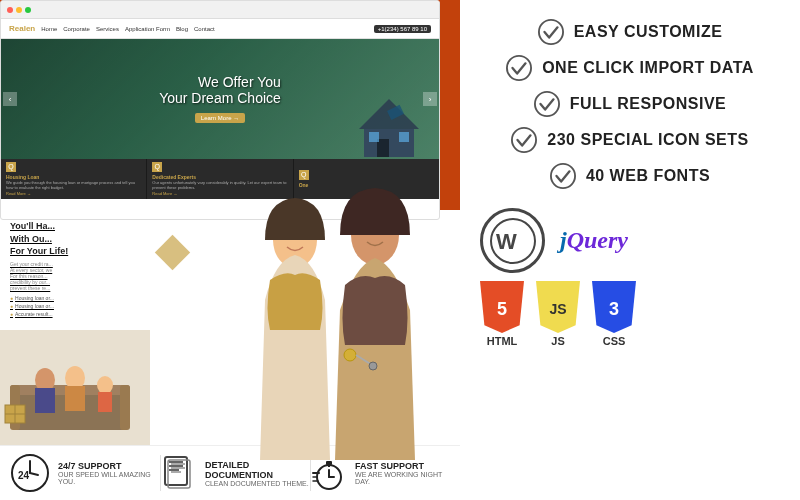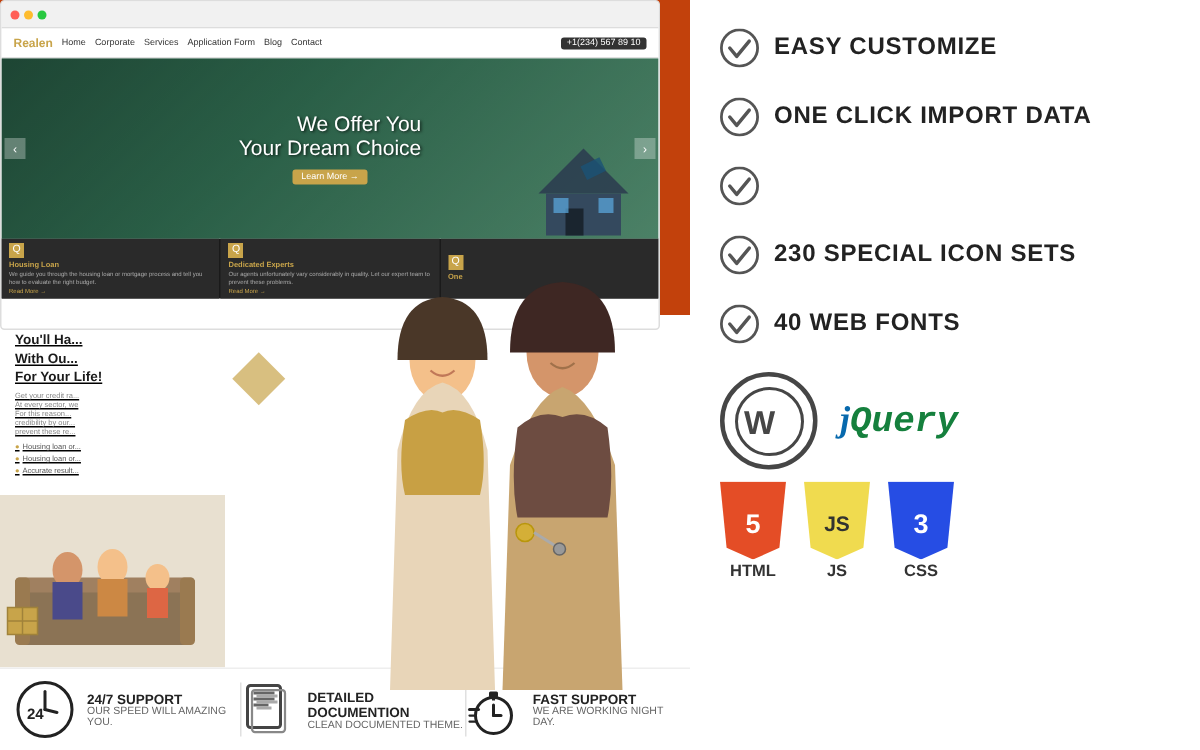--- a/index.html
+++ b/index.html
@@ -238,22 +238,23 @@
       background: #fff;
       padding: 15px 20px;
       display: flex;
       flex-direction: column;
       justify-content: flex-start;
     }
 
     .feature-list {
       display: flex;
       flex-direction: column;
-      gap: 12px;
+      gap: 2px;
       margin-bottom: 10px;
+      align-items: center;
     }
     .feature-item {
       display: flex;
       align-items: center;
       gap: 10px;
       padding: 4px 0;
     }
     .check-icon {
       width: 26px;
       height: 26px;
@@ -563,20 +564,21 @@
         <polyline points="7,14 12,20 21,9" fill="none" stroke="#555" stroke-width="2.5" stroke-linecap="round" stroke-linejoin="round"></polyline>
       </svg>
       <span class="feature-label">ONE CLICK IMPORT DATA</span>
     </div>
 
     <div class="feature-item">
       <svg class="check-icon" viewBox="0 0 28 28">
         <circle cx="14" cy="14" r="13" fill="none" stroke="#555" stroke-width="2"></circle>
         <polyline points="7,14 12,20 21,9" fill="none" stroke="#555" stroke-width="2.5" stroke-linecap="round" stroke-linejoin="round"></polyline>
       </svg>
+      <span class="feature-label">FULL RESPONSIVE</span>
     </div>
 
     <div class="feature-item">
       <svg class="check-icon" viewBox="0 0 28 28">
         <circle cx="14" cy="14" r="13" fill="none" stroke="#555" stroke-width="2"></circle>
         <polyline points="7,14 12,20 21,9" fill="none" stroke="#555" stroke-width="2.5" stroke-linecap="round" stroke-linejoin="round"></polyline>
       </svg>
       <span class="feature-label">230 SPECIAL ICON SETS</span>
     </div>
 
@@ -597,21 +599,21 @@
         <svg width="50" height="50" viewBox="0 0 50 50">
           <circle cx="25" cy="25" r="22" fill="none" stroke="#464646" stroke-width="2"></circle>
 
           <text x="8" y="33" font-size="22" font-weight="bold" fill="#464646" font-family="Arial">W</text>
         </svg>
       </div>
 
 
       <div>
         <span style="font-size:24px; color:#0769ad; font-family:Georgia,serif; font-style:italic; font-weight:bold;">
-          <span style="color:#0769ad;">j</span><span style="color:#15803d;font-family:Liberation Mono, monospace;">Query</span>
+          <span style="color:#0769ad;">j</span><span style="color:#6d28d9;">Query</span>
         </span>
       </div>
     </div>
 
     <div class="tech-row2" style="gap:12px; align-items:flex-end;">
 
       <div class="html5-badge">
         <div class="shield-html">
           <span>5</span>
         </div>

